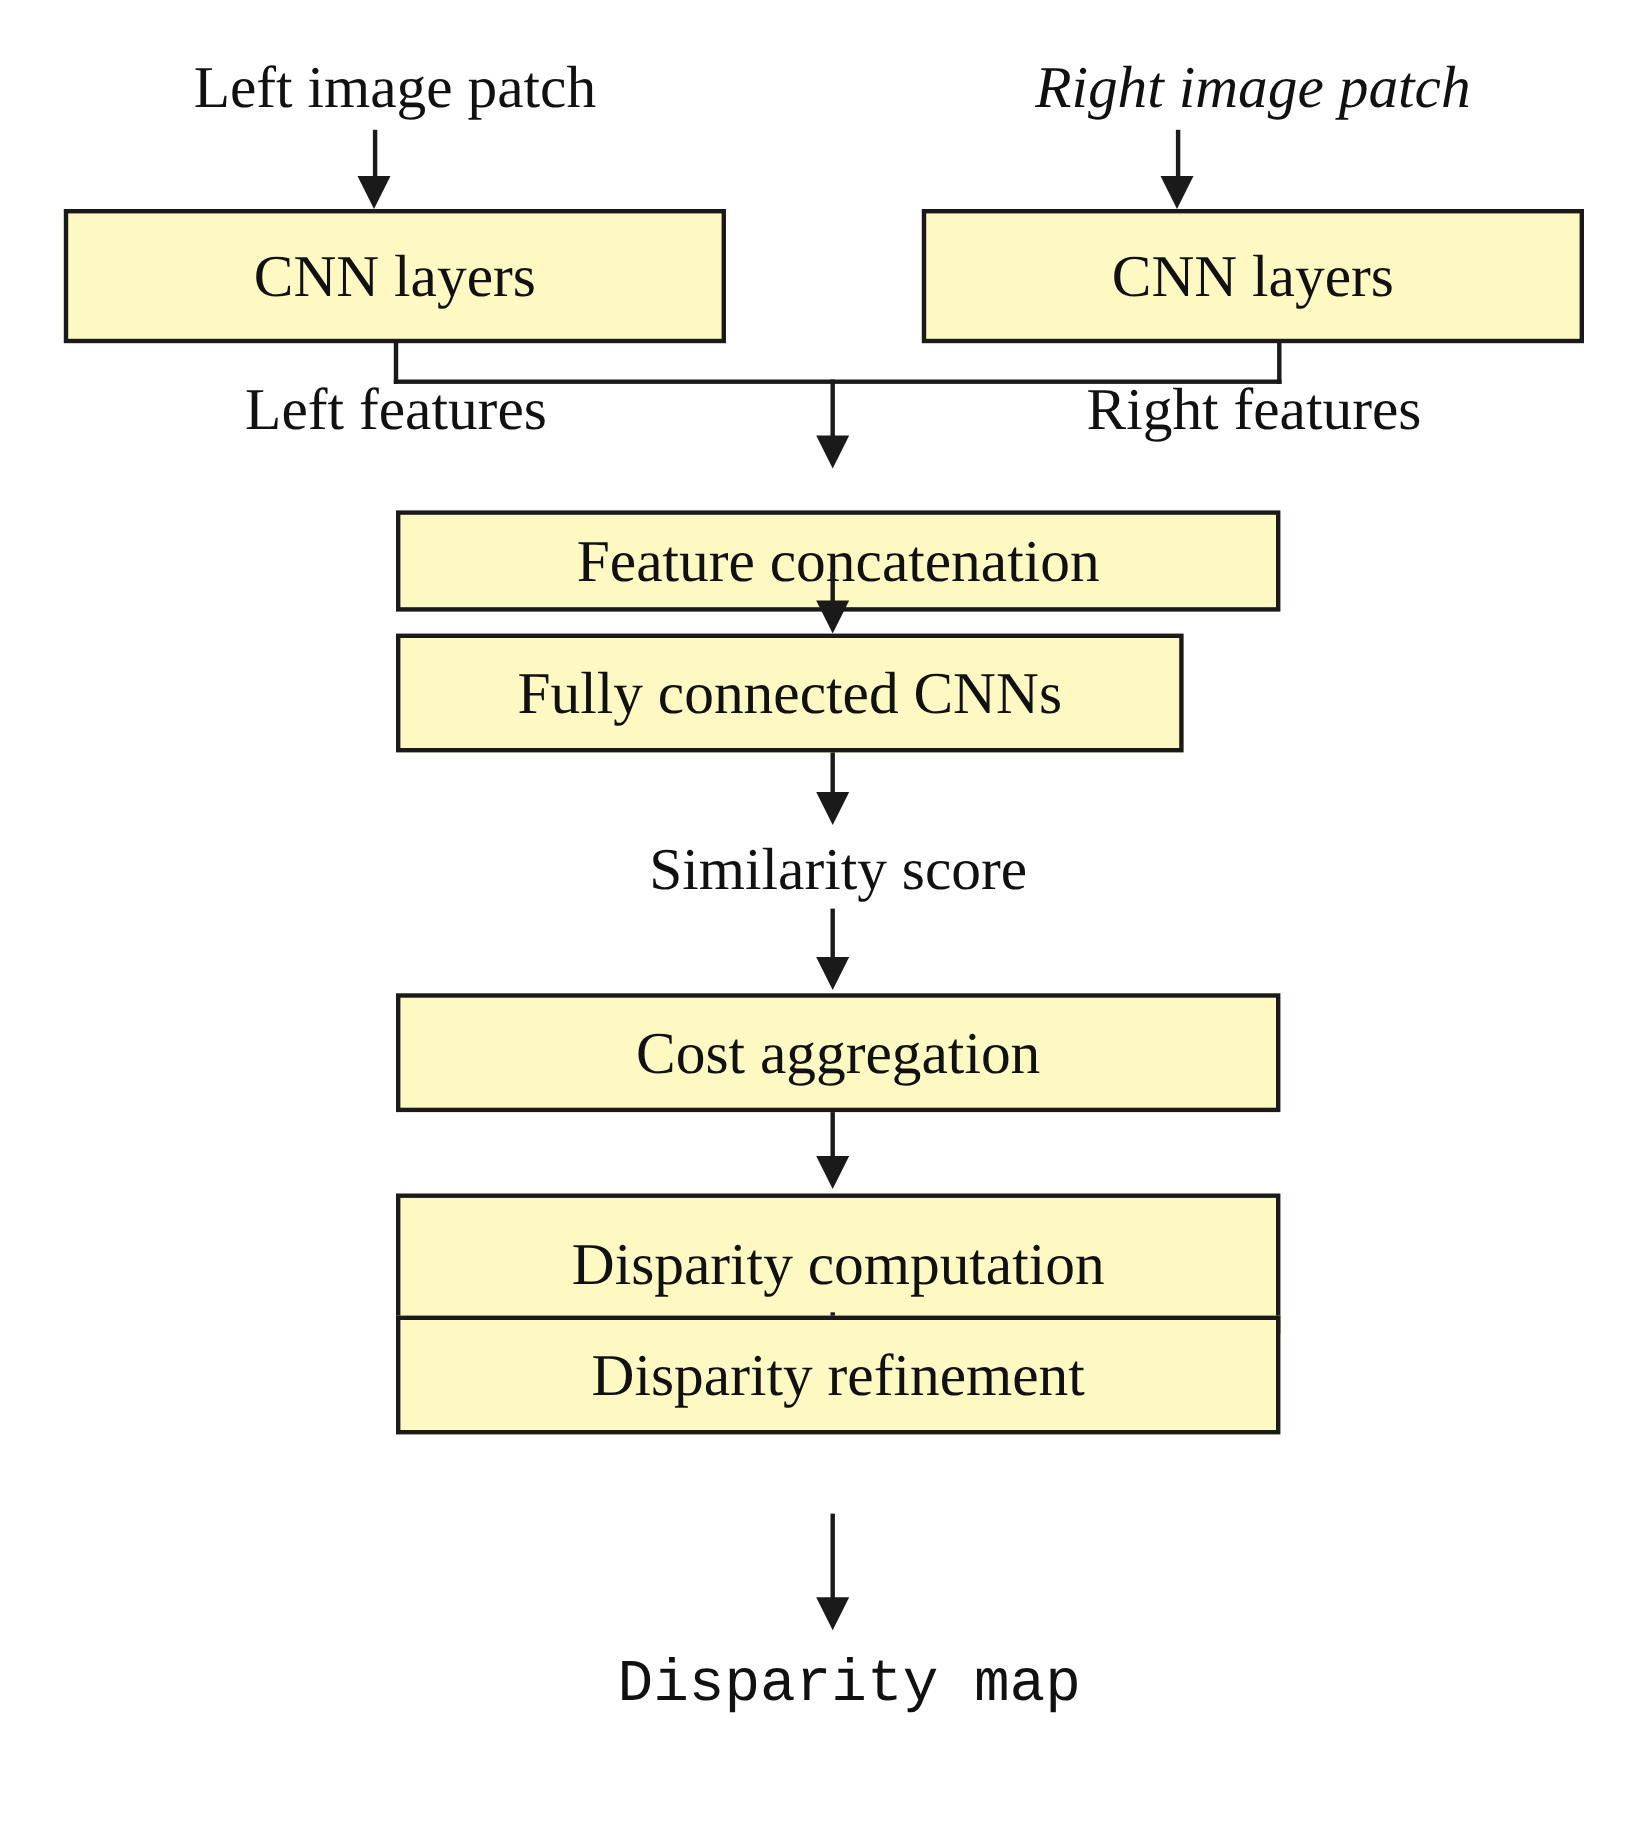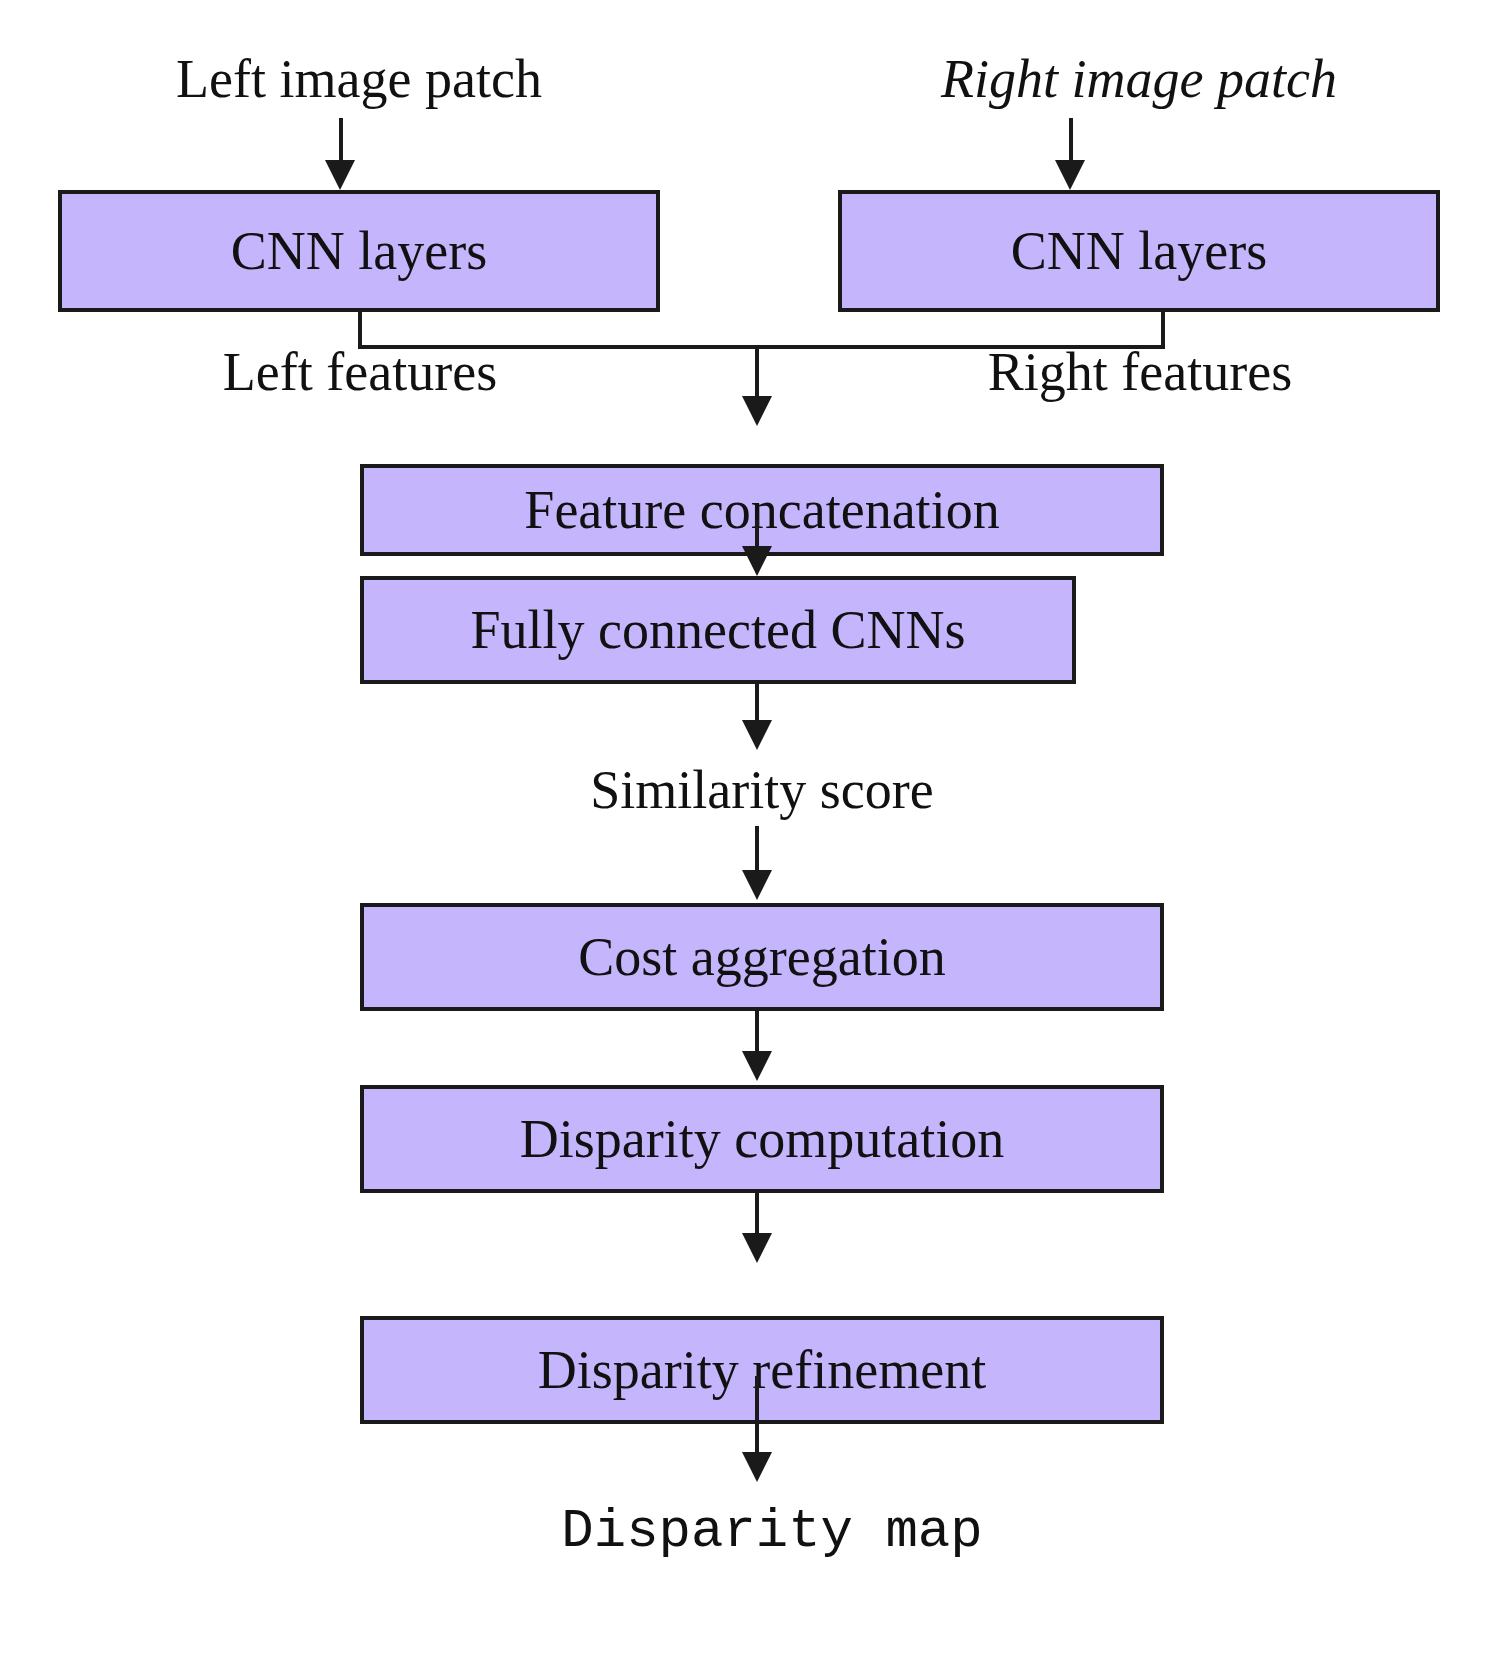--- a/index.html
+++ b/index.html
@@ -27,21 +27,21 @@
     line-height: 1;
     color: #111111;
     font-family: "Liberation Serif", "DejaVu Serif", serif;
   }
 
   
   .node {
     position: absolute;
     box-sizing: border-box;
     border: 4px solid #1a1a1a;
-    background: #c4b5fd;
+    background: #fef9c3;
     display: flex;
     align-items: center;
     justify-content: center;
   }
   .node .node-label {
     font-size: 54px;
     line-height: 1;
     white-space: nowrap;
     color: #111111;
     font-family: "Liberation Serif", "DejaVu Serif", serif;
@@ -122,28 +122,28 @@
   <div class="vline" style="left:755px; top:826px; height:48px;"></div>
   <div class="arrowhead" style="left:742px; top:870px;"></div>
 
   <div class="node" style="left:360px; top:903px; width:804px; height:108px;">
     <span class="node-label">Cost aggregation</span>
   </div>
 
   <div class="vline" style="left:755px; top:1011px; height:44px;"></div>
   <div class="arrowhead" style="left:742px; top:1051px;"></div>
 
-  <div class="node" style="left:360px; top:1085px; width:804px; height:108px;">
+  <div class="node" style="left:360px; top:1085px; width:804px; height:128px;">
     <span class="node-label">Disparity computation</span>
   </div>
 
   <div class="vline" style="left:755px; top:1193px; height:44px;"></div>
   <div class="arrowhead" style="left:742px; top:1233px;"></div>
 
-  <div class="node" style="left:360px; top:1316px; width:804px; height:108px;">
+  <div class="node" style="left:360px; top:1196px; width:804px; height:108px;">
     <span class="node-label">Disparity refinement</span>
   </div>
 
   <div class="vline" style="left:755px; top:1376px; height:80px;"></div>
   <div class="arrowhead" style="left:742px; top:1452px;"></div>
 
   <div class="label" style="left:370px; top:1505px; width:804px;font-family:Liberation Mono, monospace;">Disparity map</div>
 
 </div>
 

